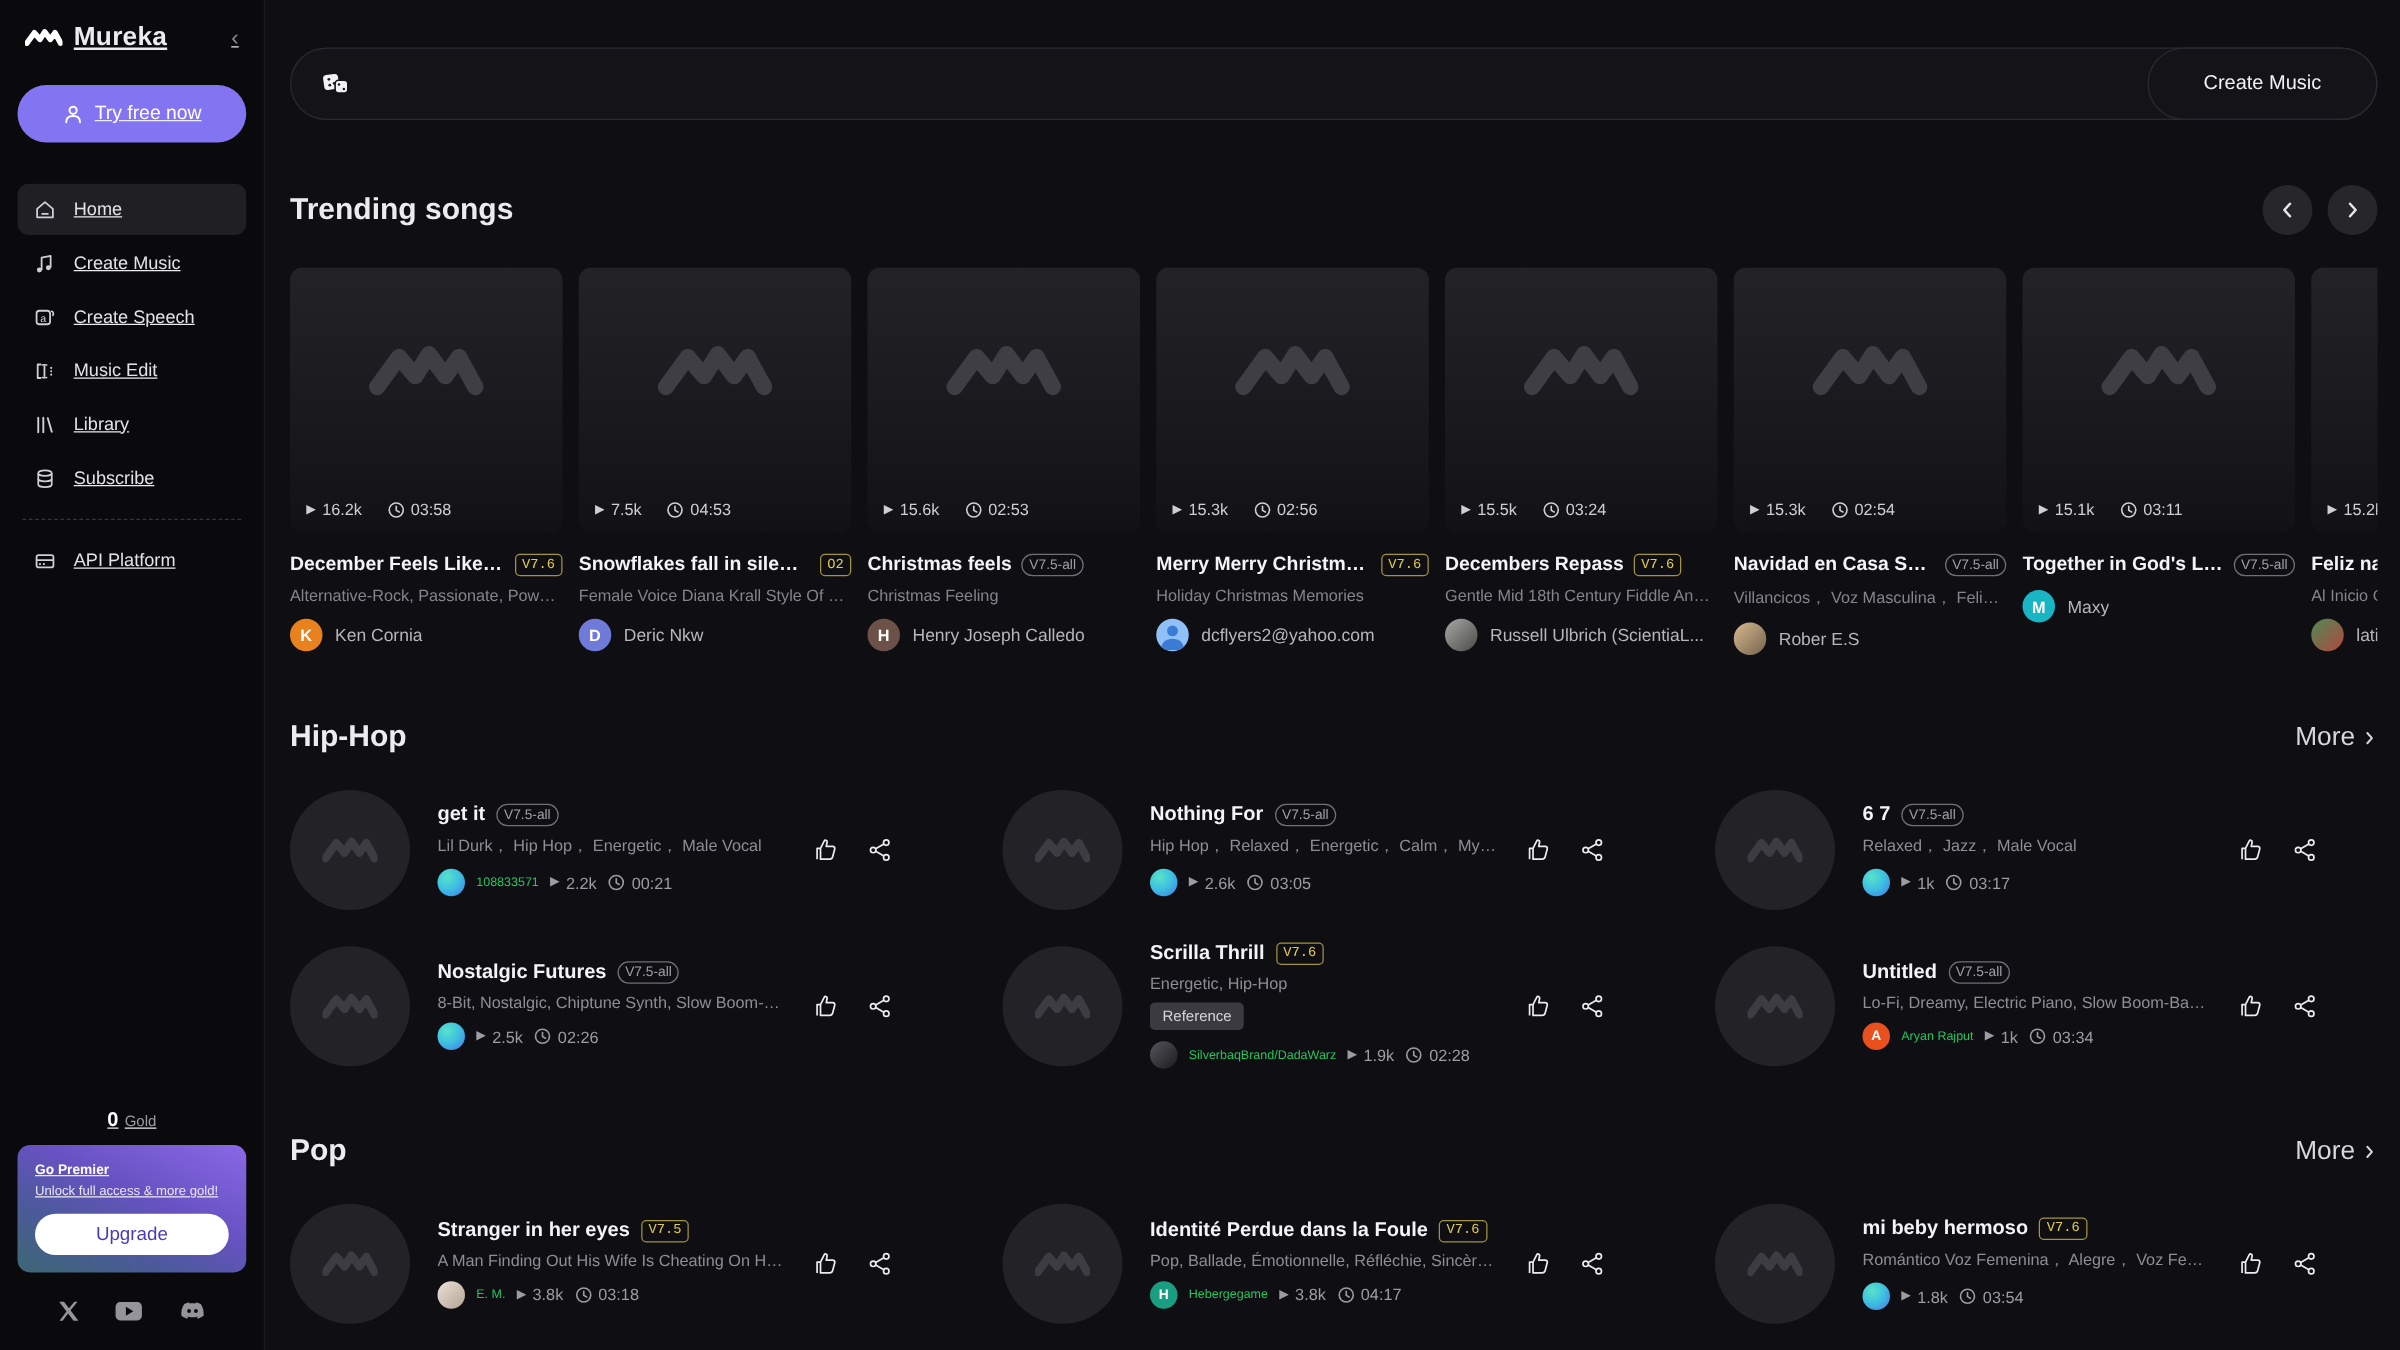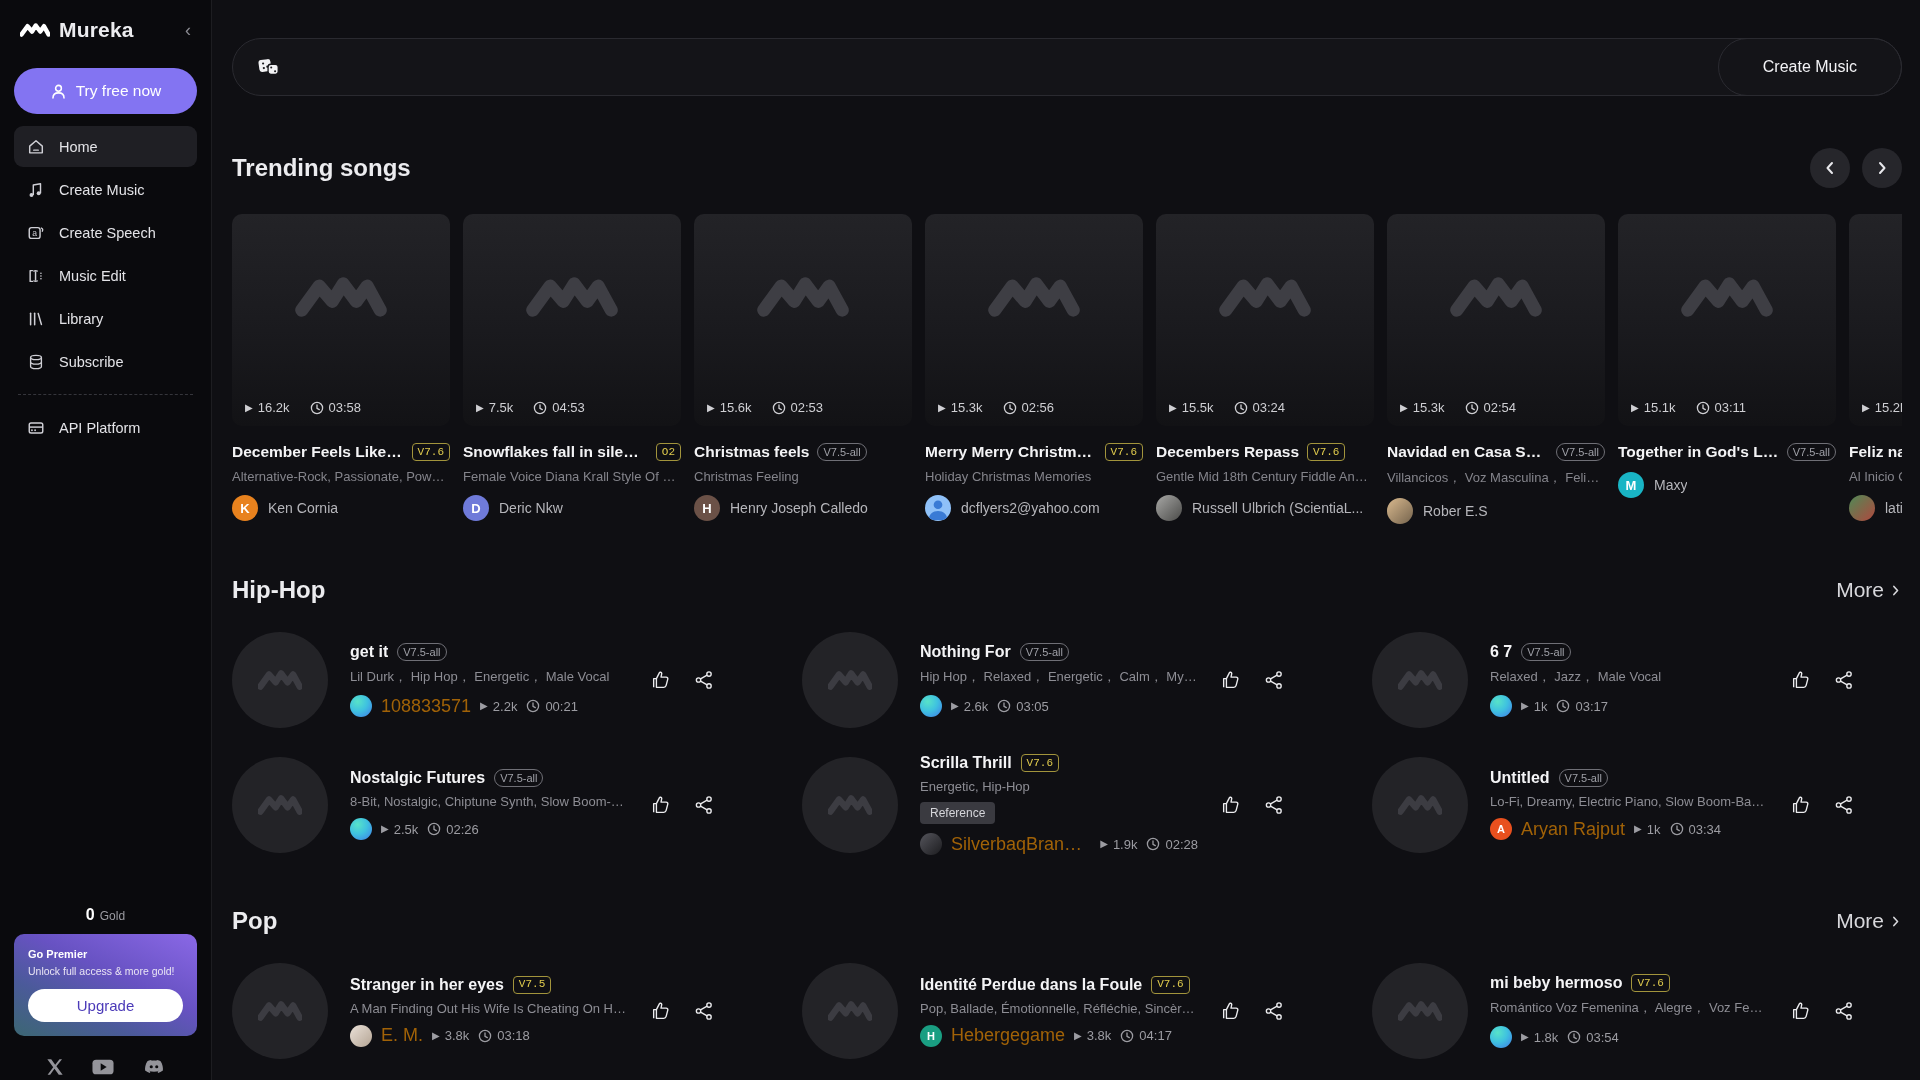--- a/index.html
+++ b/index.html
@@ -7,33 +7,33 @@
   body {
     background:#0e0e11;
     color:#ececef;
     font-family:"Liberation Sans", "DejaVu Sans", sans-serif;
     display:flex;
   }
   
   .sidebar {
     width:212px; height:1080px; flex:0 0 212px;
     background:#0a0a0d; border-right:1px solid #1d1d21;
-    display:flex; flex-direction:column; padding:18px 14px 0 14px; position:relative;
+    display:flex; flex-direction:column; padding:18px 14px 18px 14px; position:relative;text-decoration:underline;
   }
   .logo-row { display:flex; align-items:center; gap:9px; padding-left:6px; }
   .logo-mark { color:#ffffff; display:flex; }
   .logo-text { font-size:21px; font-weight:700; letter-spacing:.2px; }
   .collapse-btn { margin-left:auto; color:#8b8b92; font-size:18px; cursor:pointer; padding:0 6px; }
   .cta-btn {
     margin-top:26px; height:46px; border-radius:23px; border:none; cursor:pointer;
     background:#8374f2; color:#fff; font-size:15.5px; font-weight:500;
     display:flex; align-items:center; justify-content:center; gap:9px;
     font-family:inherit;
   }
-  .nav { margin-top:12px; display:flex; flex-direction:column; gap:2px; }
+  .nav { margin-top:33px; display:flex; flex-direction:column; gap:2px; }
   .nav-item {
     height:41px; display:flex; align-items:center; gap:13px;
     padding:0 12px; border-radius:9px; cursor:pointer;
     color:#e3e3e7; font-size:14.5px;
   }
   .nav-item .ni-icon { width:20px; height:20px; display:flex; align-items:center; justify-content:center; color:#cfcfd5; }
   .nav-item.active { background:#1f1f24; }
   .nav-divider { border-top:1px dashed #35353b; margin:10px 4px; }
   .sidebar-bottom { margin-top:auto; }
   .gold-row { text-align:center; margin-bottom:10px; color:#fff; }
@@ -105,21 +105,21 @@
   .s-thumb {
     width:96px; height:96px; border-radius:50%; background:#232327; flex:0 0 auto; cursor:pointer;
     display:flex; align-items:center; justify-content:center; color:#3c3c42; position:relative;
   }
   .s-body { flex:1; min-width:0; }
   .s-title-row { display:flex; align-items:center; gap:9px; }
   .s-title { font-size:16px; font-weight:600; color:#f4f4f6; white-space:nowrap; overflow:hidden; text-overflow:ellipsis; }
   .s-tags { margin-top:7px; font-size:13px; color:#8d8d94; white-space:nowrap; overflow:hidden; text-overflow:ellipsis; }
   .s-ref { display:inline-block; margin-top:8px; background:#3a3a40; color:#d6d6da; font-size:12px; padding:4px 10px; border-radius:4px; }
   .s-meta { margin-top:9px; display:flex; align-items:center; gap:9px; color:#9c9ca2; font-size:13px; }
-  .s-user { font-size:18px; color:#a16207; white-space:nowrap; overflow:hidden; text-overflow:ellipsis; max-width:200px; }
+  .s-user { font-size:10px; color:#22c55e; white-space:nowrap; overflow:hidden; text-overflow:ellipsis; max-width:200px; }
   .s-actions { display:flex; align-items:center; gap:22px; padding-right:48px; flex:0 0 auto; color:#ececef; }
   .icon-btn { cursor:pointer; display:flex; color:#ececef; }
   .play-glyph { font-size:10px; line-height:1; }
   .clock-svg { display:flex; }
   .meta-pair { display:flex; align-items:center; gap:5px; }
 </style>
 </head>
 <body>
 
 <aside class="sidebar">

